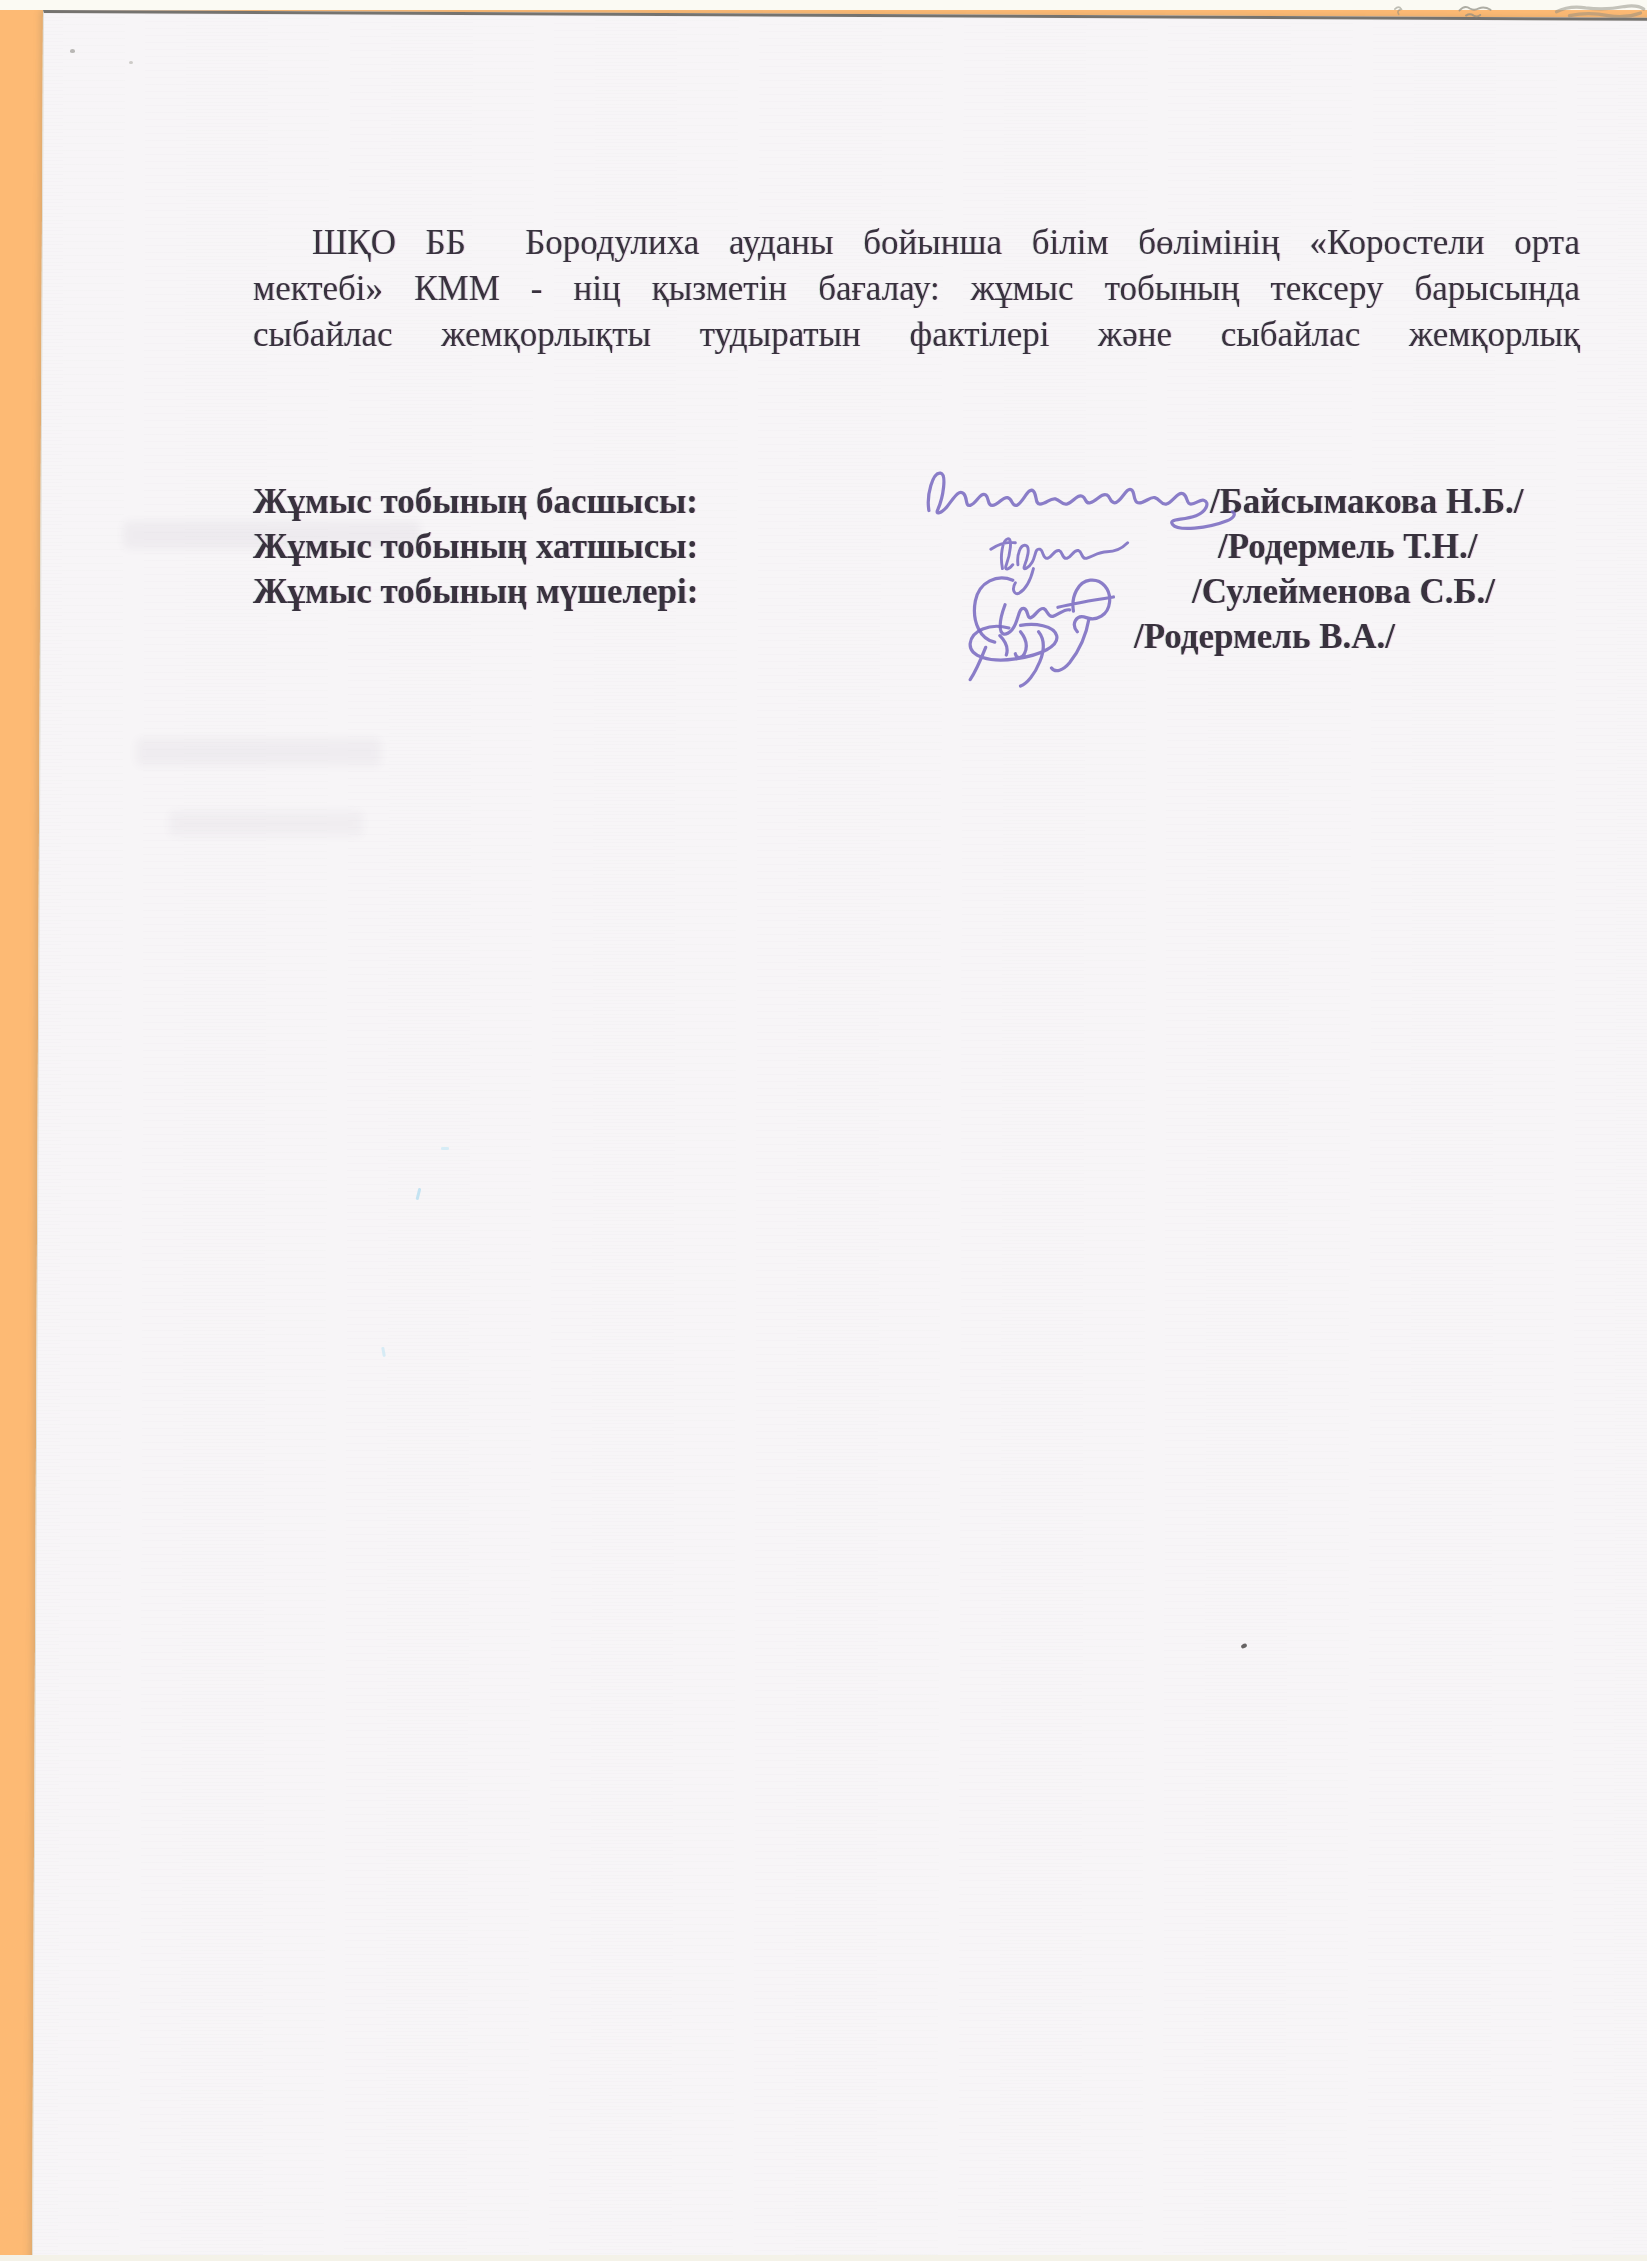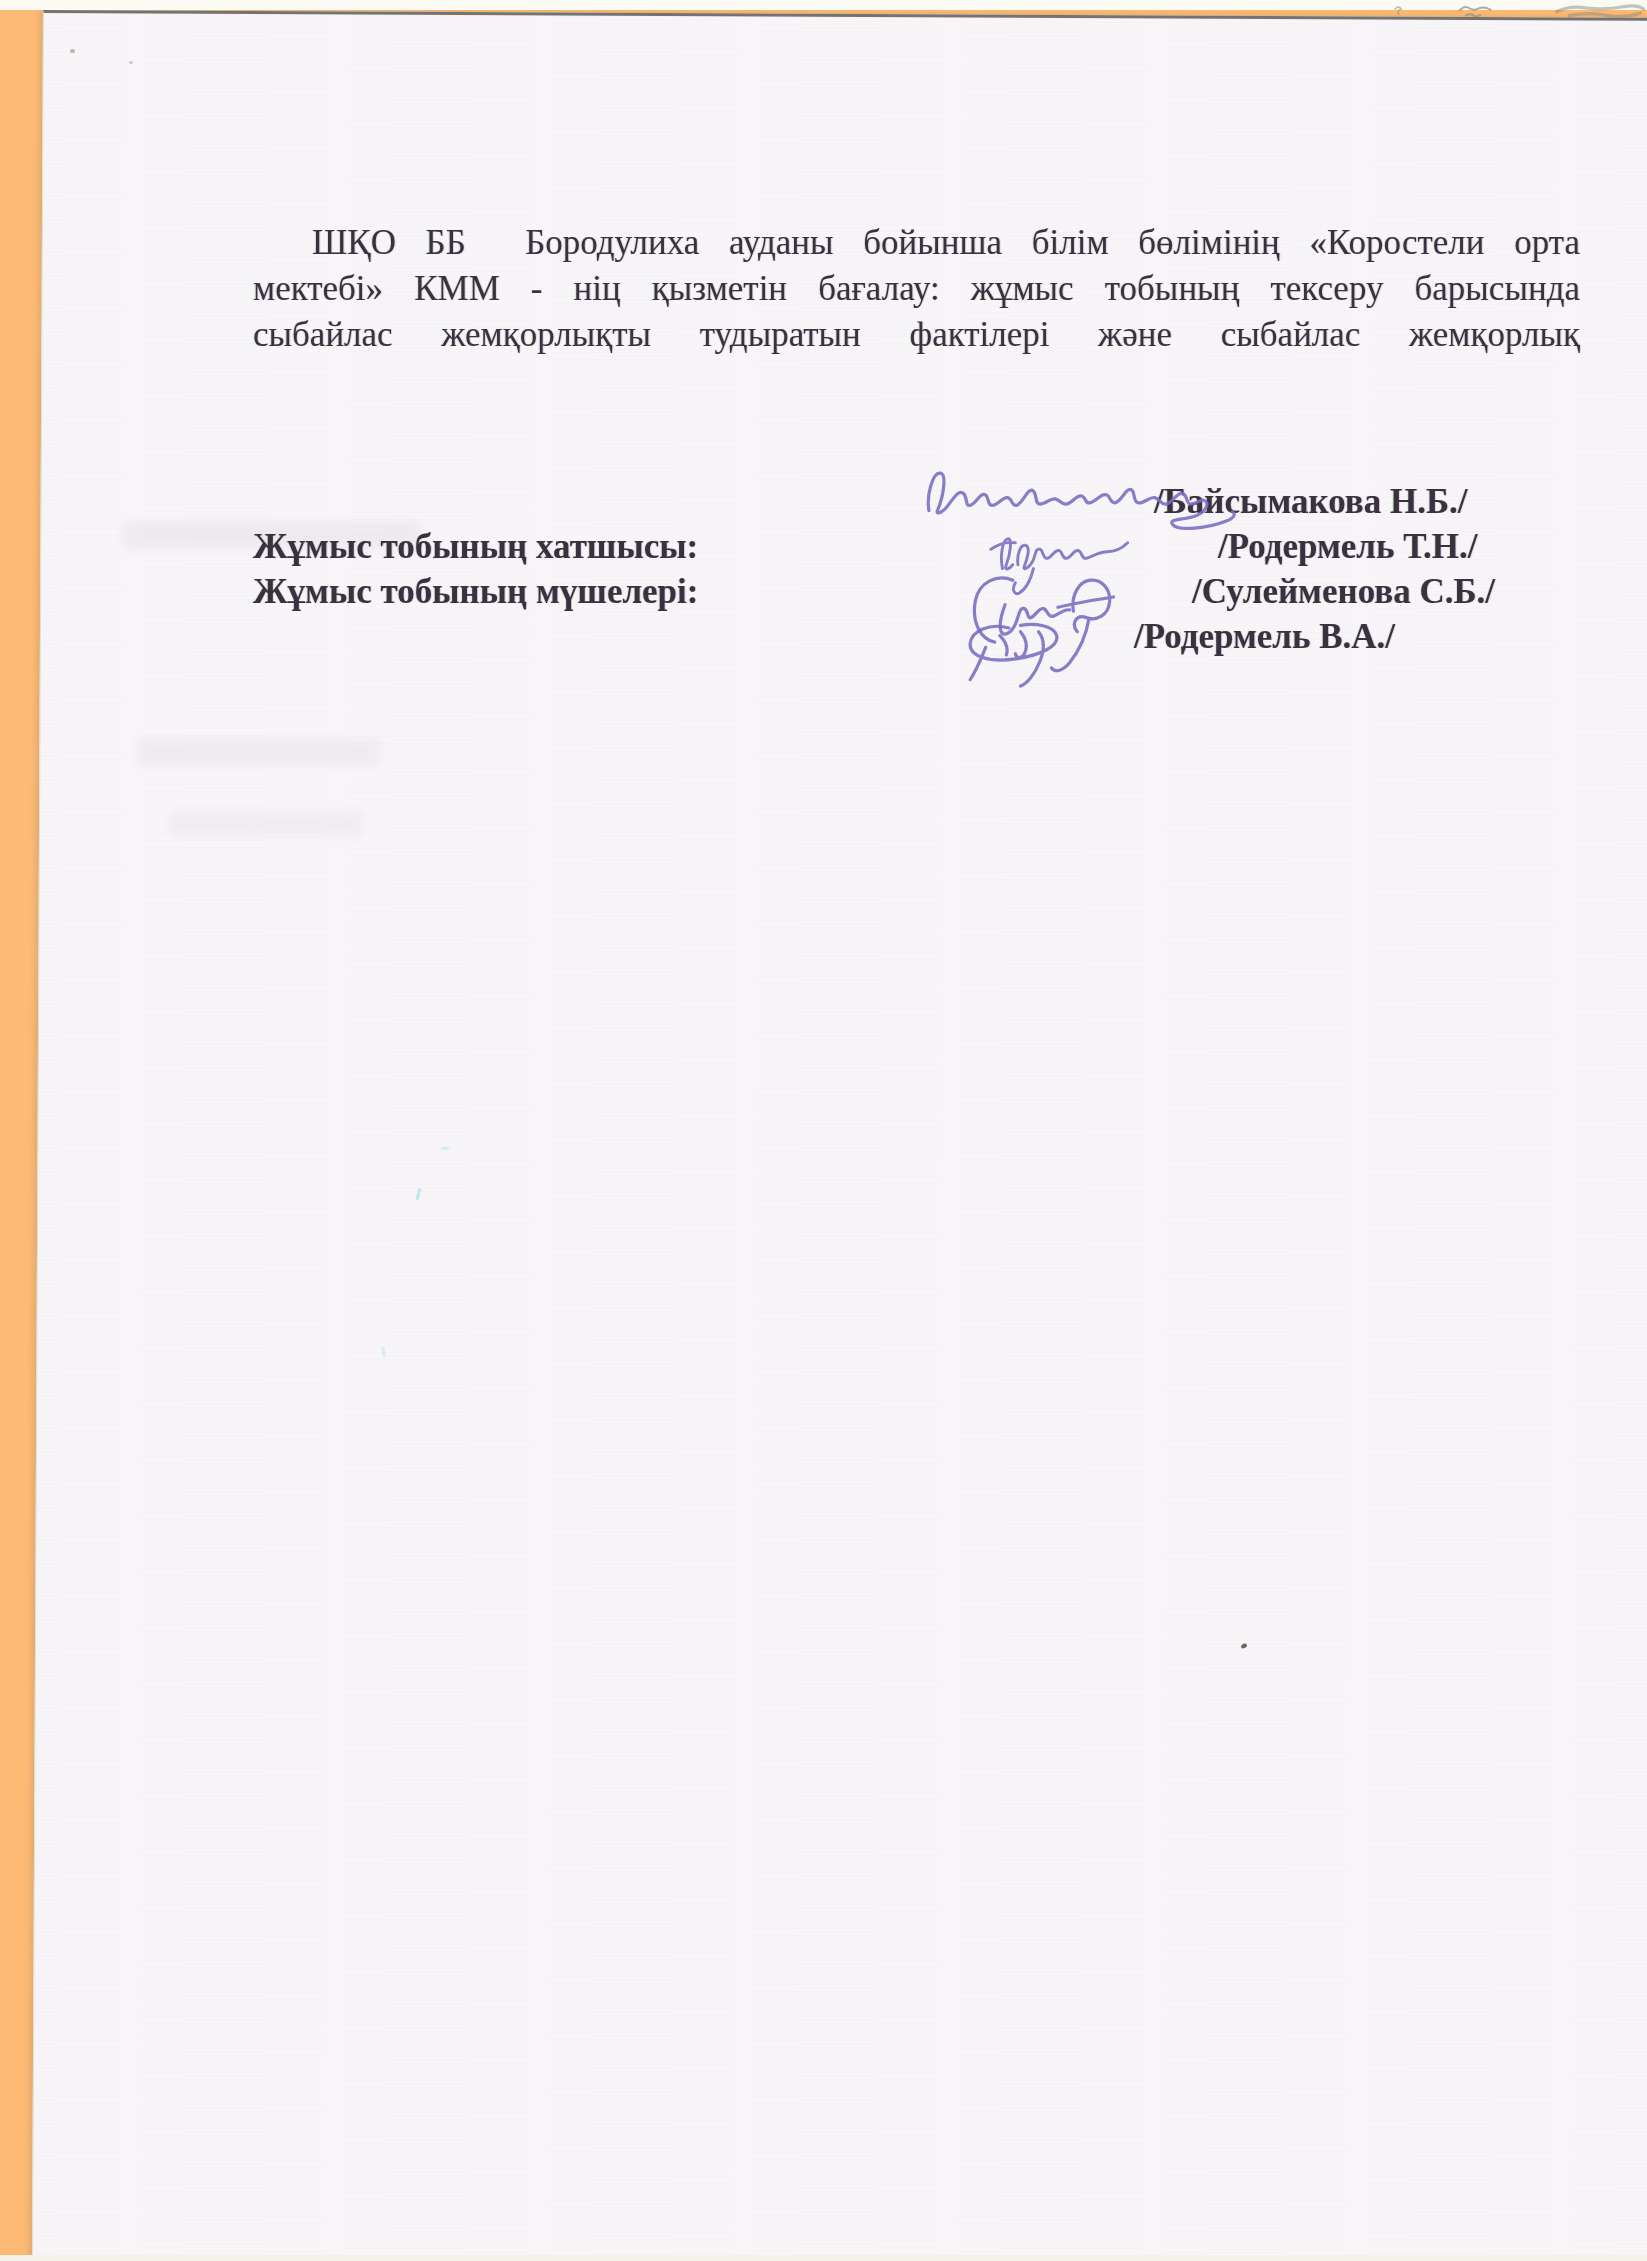--- a/index.html
+++ b/index.html
@@ -85,24 +85,25 @@
   <div class="ghost" style="left:123px;top:521px;width:297px;height:28px;opacity:.05;"></div>
   <div class="ghost" style="left:136px;top:738px;width:245px;height:28px;opacity:.045;"></div>
   <div class="ghost" style="left:169px;top:811px;width:194px;height:24.5px;opacity:.04;"></div>
 
   <div id="paragraph" class="txt fringe">
     <div class="para-line first">ШҚО ББ&nbsp; Бородулиха ауданы бойынша білім бөлімінің «Коростели орта</div>
     <div class="para-line">мектебі» КММ - ніц қызметін бағалау: жұмыс тобының тексеру барысында</div>
     <div class="para-line">сыбайлас жемқорлықты тудыратын фактілері және сыбайлас жемқорлық</div>
   </div>
 
+  <div class="sig-label txt fringe" style="top:479px;">Жұмыс тобының басшысы:</div>
   <div class="sig-label txt fringe" style="top:524px;">Жұмыс тобының хатшысы:</div>
   <div class="sig-label txt fringe" style="top:569px;">Жұмыс тобының мүшелері:</div>
 
-  <div class="sig-name txt fringe" style="left:1154px;top:479px;">/Байсымакова Н.Б./</div>
+  <div class="sig-name txt fringe" style="left:1210px;top:479px;">/Байсымакова Н.Б./</div>
   <div class="sig-name txt fringe" style="left:1218px;top:524px;">/Родермель Т.Н./</div>
   <div class="sig-name txt fringe" style="left:1192px;top:569px;">/Сулейменова С.Б./</div>
   <div class="sig-name txt fringe" style="left:1134px;top:614px;">/Родермель В.А./</div>
 
   <svg id="signatures-overlay" viewBox="0 0 580 420">
     <path stroke="#7b6cc1" stroke-width="5" d="M38 100 C34 76 44 40 56 42 C66 44 60 80 52 98 C47 108 58 104 66 94 C76 82 84 66 92 74 C98 80 94 94 102 92 C112 89 118 70 126 76 C132 81 128 92 136 92 C146 92 152 78 160 80 C168 82 166 94 174 92 C184 89 192 62 200 70 C206 76 202 90 210 90 C220 90 226 80 234 82 C242 84 244 92 252 90 C262 87 268 74 276 78 C282 81 280 90 288 88 C298 85 306 72 314 76 C320 79 318 88 326 88 C336 88 344 62 352 68 C358 72 354 86 362 88 C372 90 380 78 388 80 C396 82 398 92 406 90 C416 87 424 70 432 74 C440 78 436 90 444 90 C452 90 458 82 464 84 C474 87 468 102 452 108 C430 116 408 112 416 122 C424 132 470 128 500 116 C512 111 514 104 508 102"></path>
     <path stroke="#7b6cc1" stroke-width="4.5" d="M134 160 C146 152 160 148 172 150 M152 190 C148 170 152 146 160 144 C168 142 164 168 158 184 C154 194 162 192 168 184 M176 184 C174 168 180 152 188 154 C196 156 190 176 186 186 C183 194 192 190 198 180 C204 170 202 158 210 160 C216 162 214 176 222 174 C230 172 232 160 240 162 C246 164 244 176 252 174 C260 172 262 160 270 162 C276 164 274 176 282 174 C292 171 302 164 314 164 C328 164 338 158 346 150 M200 190 C196 206 188 222 178 228 C170 232 166 222 172 212"></path>
     <path stroke="#7b6cc1" stroke-width="5" d="M168 208 C144 198 116 210 110 240 C104 272 118 300 140 304 M156 246 C150 262 146 278 150 288 C154 296 166 290 172 276 C178 262 178 250 186 252 C192 254 190 268 196 266 C204 263 208 250 216 252 C222 254 222 266 230 264 C240 261 248 252 256 254 M262 256 C258 232 270 210 288 208 C306 206 320 222 318 242 C316 262 298 272 282 266 C266 260 258 276 268 288 M238 250 C262 244 298 238 324 234 M286 268 C282 292 270 318 256 336 C246 348 234 352 228 344"></path>
     <path stroke="#7b6cc1" stroke-width="5" d="M162 282 C132 274 104 286 102 306 C100 326 132 336 172 330 C212 324 240 310 236 294 C232 278 202 274 180 278 M148 294 C156 302 162 312 158 324 M180 288 C188 298 192 310 186 322 C182 330 174 330 172 322 M208 288 C216 298 218 314 210 334 C202 354 190 368 180 372 M126 312 C118 332 110 350 102 362"></path>
   </svg>

